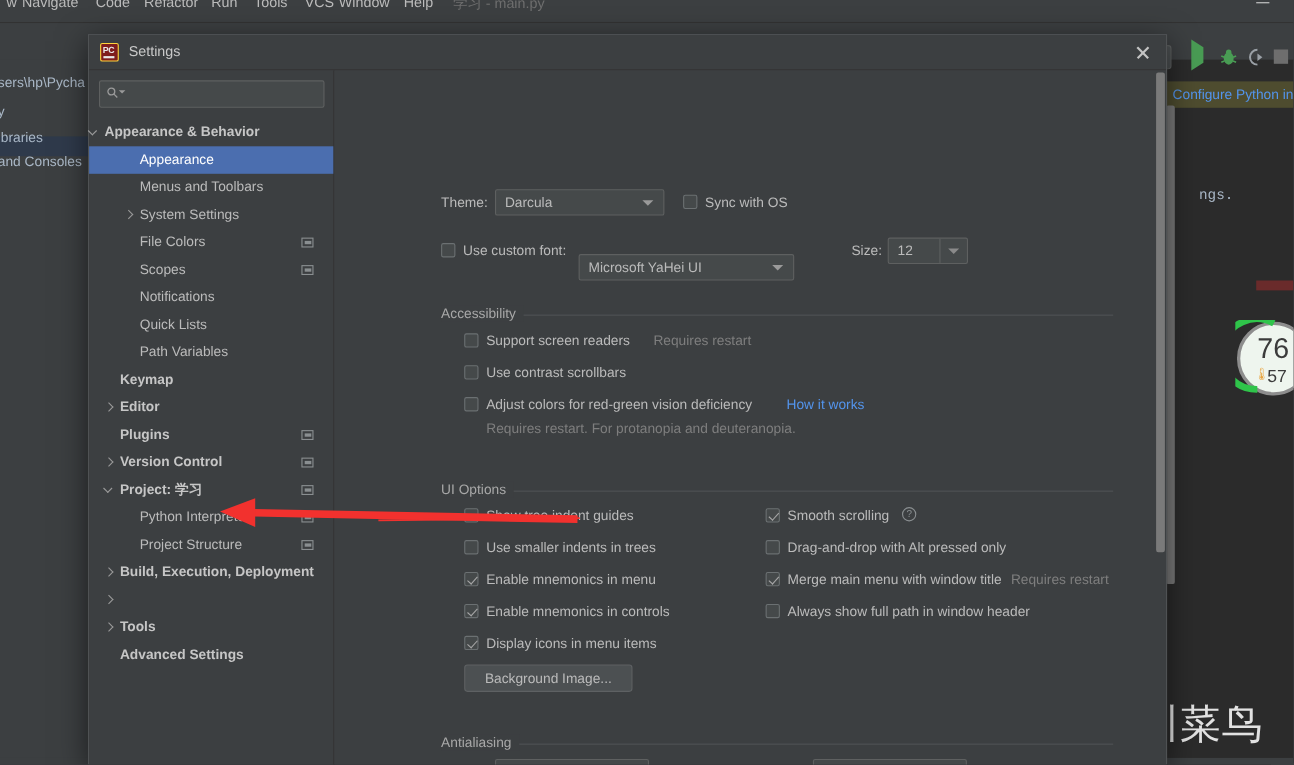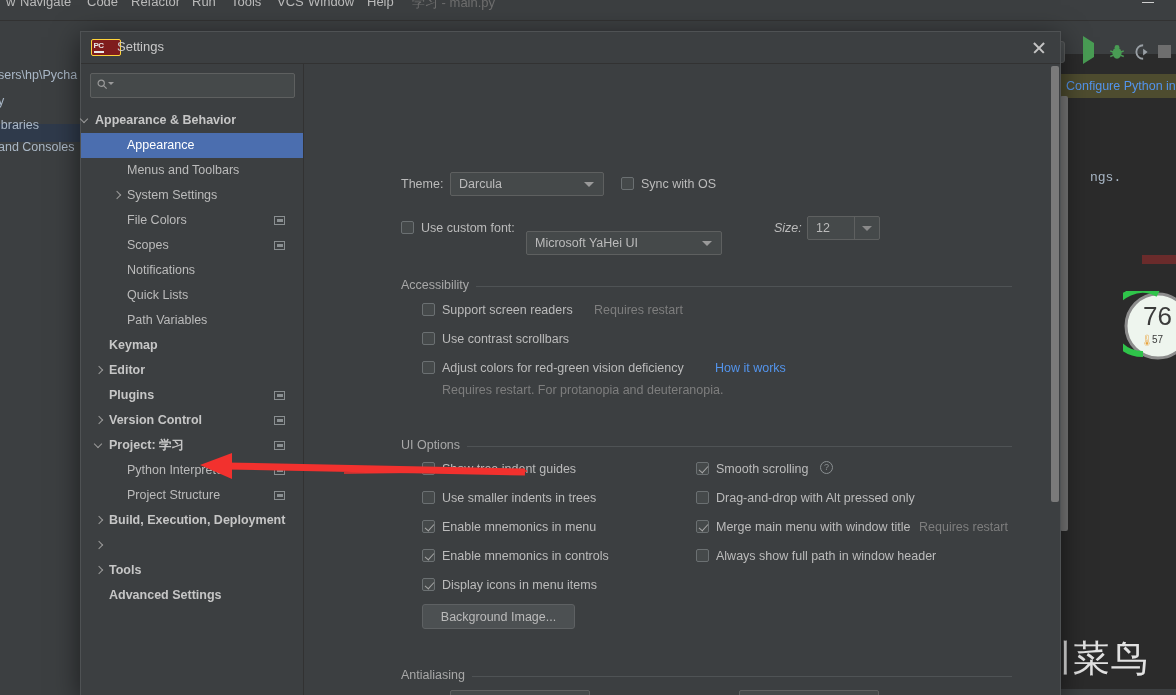--- a/index.html
+++ b/index.html
@@ -81,21 +81,21 @@
   }
   
   .gauge {
     position: absolute; left: 1123px; top: 291px; width: 70px; height: 70px;
   }
   .gauge-num {
     position: absolute; left: 1143px; top: 301px; font-size: 26px;
     color: #3b3b3b; font-family: "Liberation Sans", sans-serif;
   }
   .gauge-sub {
-    position: absolute; left: 1152px; top: 334px; font-size: 10px; color: #3b3b3b;
+    position: absolute; left: 1152px; top: 334px; font-size: 16px; color: #3b3b3b;
   }
   .therm {
     position: absolute; left: 1140px; top: 334px; font-size: 11px; color: #e8a33d;
   }
   .ide-scroll-v {
     position: absolute; left: 1060px; top: 96px; width: 8px; height: 435px;
     background: #7a7a7a; border-radius: 2px;
   }
   .win-min {
     position: absolute; right: 22px; top: 2px; width: 12px; height: 1px;
@@ -118,21 +118,21 @@
     background: #3c3f41;
     border: 1px solid #4f5254;
     box-shadow: 0 6px 26px rgba(0,0,0,0.55);
     box-sizing: border-box;
   }
   .dlg-titlebar {
     position: relative; height: 31px; background: #3c3f41;
     border-bottom: 1px solid #323232;
   }
   .pc-logo {
-    position: absolute; left: 10px; top: 7px; width: 30px; height: 17px;
+    position: absolute; left: 10px; top: 7px; width: 17px; height: 17px;
     border: 1.5px solid #ffd43b; border-radius: 2px; background: #7f1d1d;
     box-sizing: border-box;
   }
   .pc-logo span {
     position: absolute; left: 1.5px; top: 1px; font-size: 8px; color: #e8e8e8;
     font-weight: bold; letter-spacing: -0.5px;
   }
   .pc-logo i {
     position: absolute; left: 2px; bottom: 2.5px; width: 10px; height: 2px;
     background: #e8e8e8;
@@ -199,21 +199,21 @@
   .content {
     position: absolute; left: 223px; top: 0; right: 0; height: 632px;
     background: #3c3f41; overflow: hidden;
   }
   .breadcrumb {
     position: absolute; left: 96px; top: 44px; font-size: 13px;
     font-weight: bold; color: #c6c6c6; white-space: nowrap;
   }
   .breadcrumb .sep { font-weight: normal; color: #8a8a8a; margin: 0 6px; }
 
-  .lblmute { color: #a0a0a0; font-style: italic; }
+  .lblmute { color: #a0a0a0; }
   .row-label {
     position: absolute; font-size: 12.5px; color: #bbbbbb; white-space: nowrap;
   }
   .combo {
     position: absolute; background: #45494a; border: 1px solid #5e6060;
     border-radius: 2px; box-sizing: border-box; cursor: pointer;
   }
   .combo .txt {
     position: absolute; left: 8px; top: 50%; transform: translateY(-50%);
     font-size: 12.5px; color: #bbbbbb; white-space: nowrap;

